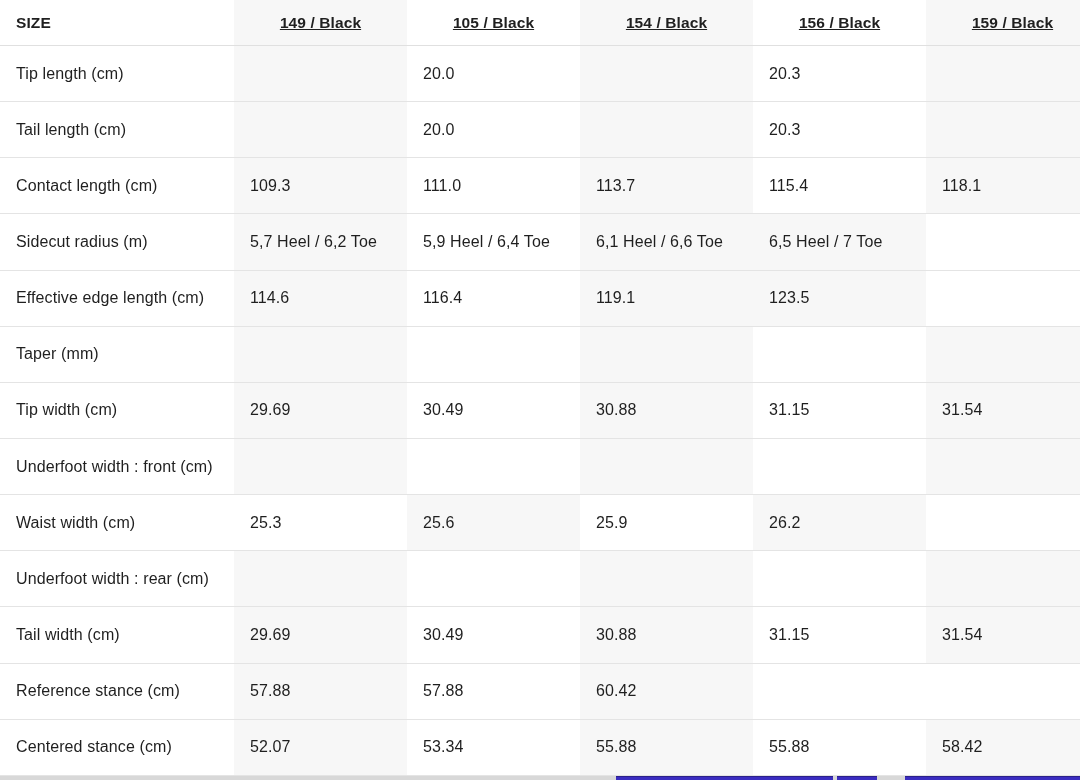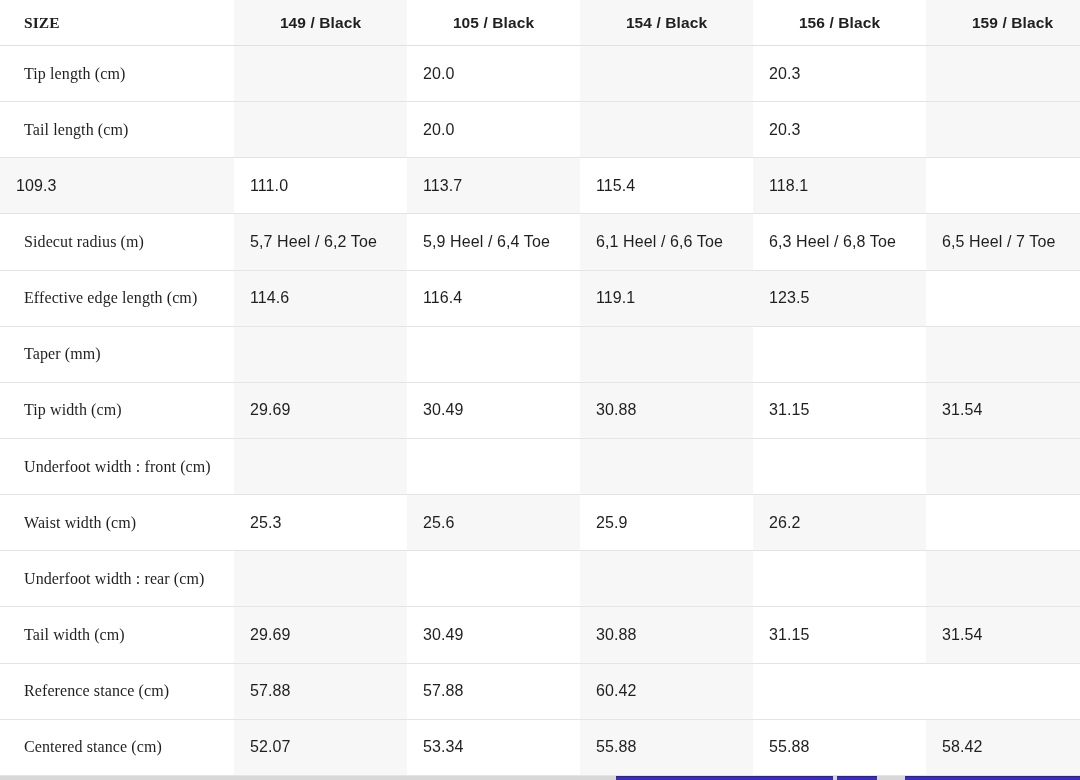--- a/index.html
+++ b/index.html
@@ -39,29 +39,30 @@
   .row.header-row { height: 46px; border-bottom-color: #e0e0e0; }
   .cell {
     display: flex;
     align-items: center;
     font-size: 16px;
     letter-spacing: 0.1px;
     white-space: nowrap;
     overflow: hidden;
   }
   .cell.stripe { background: var(--stripe); }
-  .label-cell { padding-left: 24px; font-family: Liberation Serif, serif; }
+  .label-cell { padding-left: 16px; }
   .data-cell { padding-left: 16px; }
   .header-row .cell {
     font-weight: bold;
     font-size: 15.5px;
   }
   .header-row .size-cell {
     justify-content: center;
     padding-left: 0;
+    text-decoration: underline;
   }
   
   .bottom-bar {
     position: absolute;
     left: 0; bottom: 0;
     width: 1080px; height: 4px;
     background: var(--track);
   }
   .bottom-bar .seg {
     position: absolute;
@@ -99,33 +100,33 @@
     <div class="row">
       <div class="cell label-cell">Tail length (cm)</div>
       <div class="cell data-cell stripe"></div>
       <div class="cell data-cell">20.0</div>
       <div class="cell data-cell stripe"></div>
       <div class="cell data-cell">20.3</div>
       <div class="cell data-cell stripe"></div>
     </div>
 
     <div class="row">
+      <div class="cell label-cell">Contact length (cm)</div>
       <div class="cell data-cell stripe">109.3</div>
       <div class="cell data-cell">111.0</div>
       <div class="cell data-cell stripe">113.7</div>
       <div class="cell data-cell">115.4</div>
       <div class="cell data-cell stripe">118.1</div>
     </div>
 
     <div class="row">
       <div class="cell label-cell">Sidecut radius (m)</div>
       <div class="cell data-cell stripe">5,7 Heel / 6,2 Toe</div>
       <div class="cell data-cell">5,9 Heel / 6,4 Toe</div>
       <div class="cell data-cell stripe">6,1 Heel / 6,6 Toe</div>
-      <div class="cell data-cell">6,3 Heel / 6,8 Toe</div>
       <div class="cell data-cell stripe">6,5 Heel / 7 Toe</div>
     </div>
 
     <div class="row">
       <div class="cell label-cell">Effective edge length (cm)</div>
       <div class="cell data-cell stripe">114.6</div>
       <div class="cell data-cell">116.4</div>
       <div class="cell data-cell stripe">119.1</div>
       <div class="cell data-cell stripe">123.5</div>
     </div>

